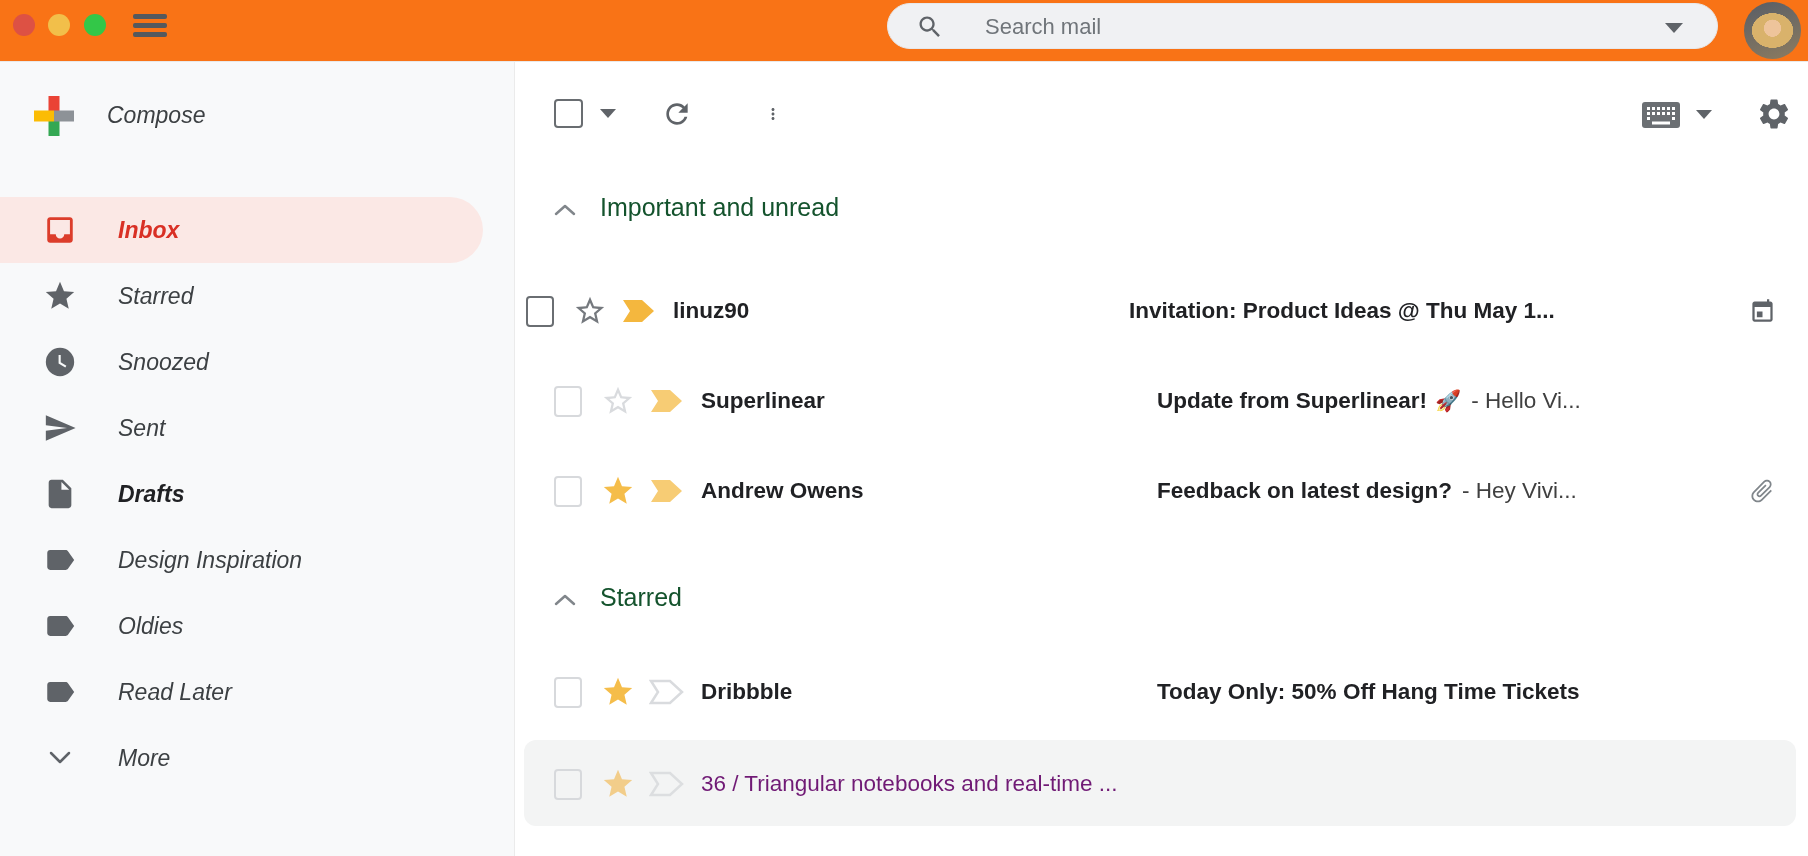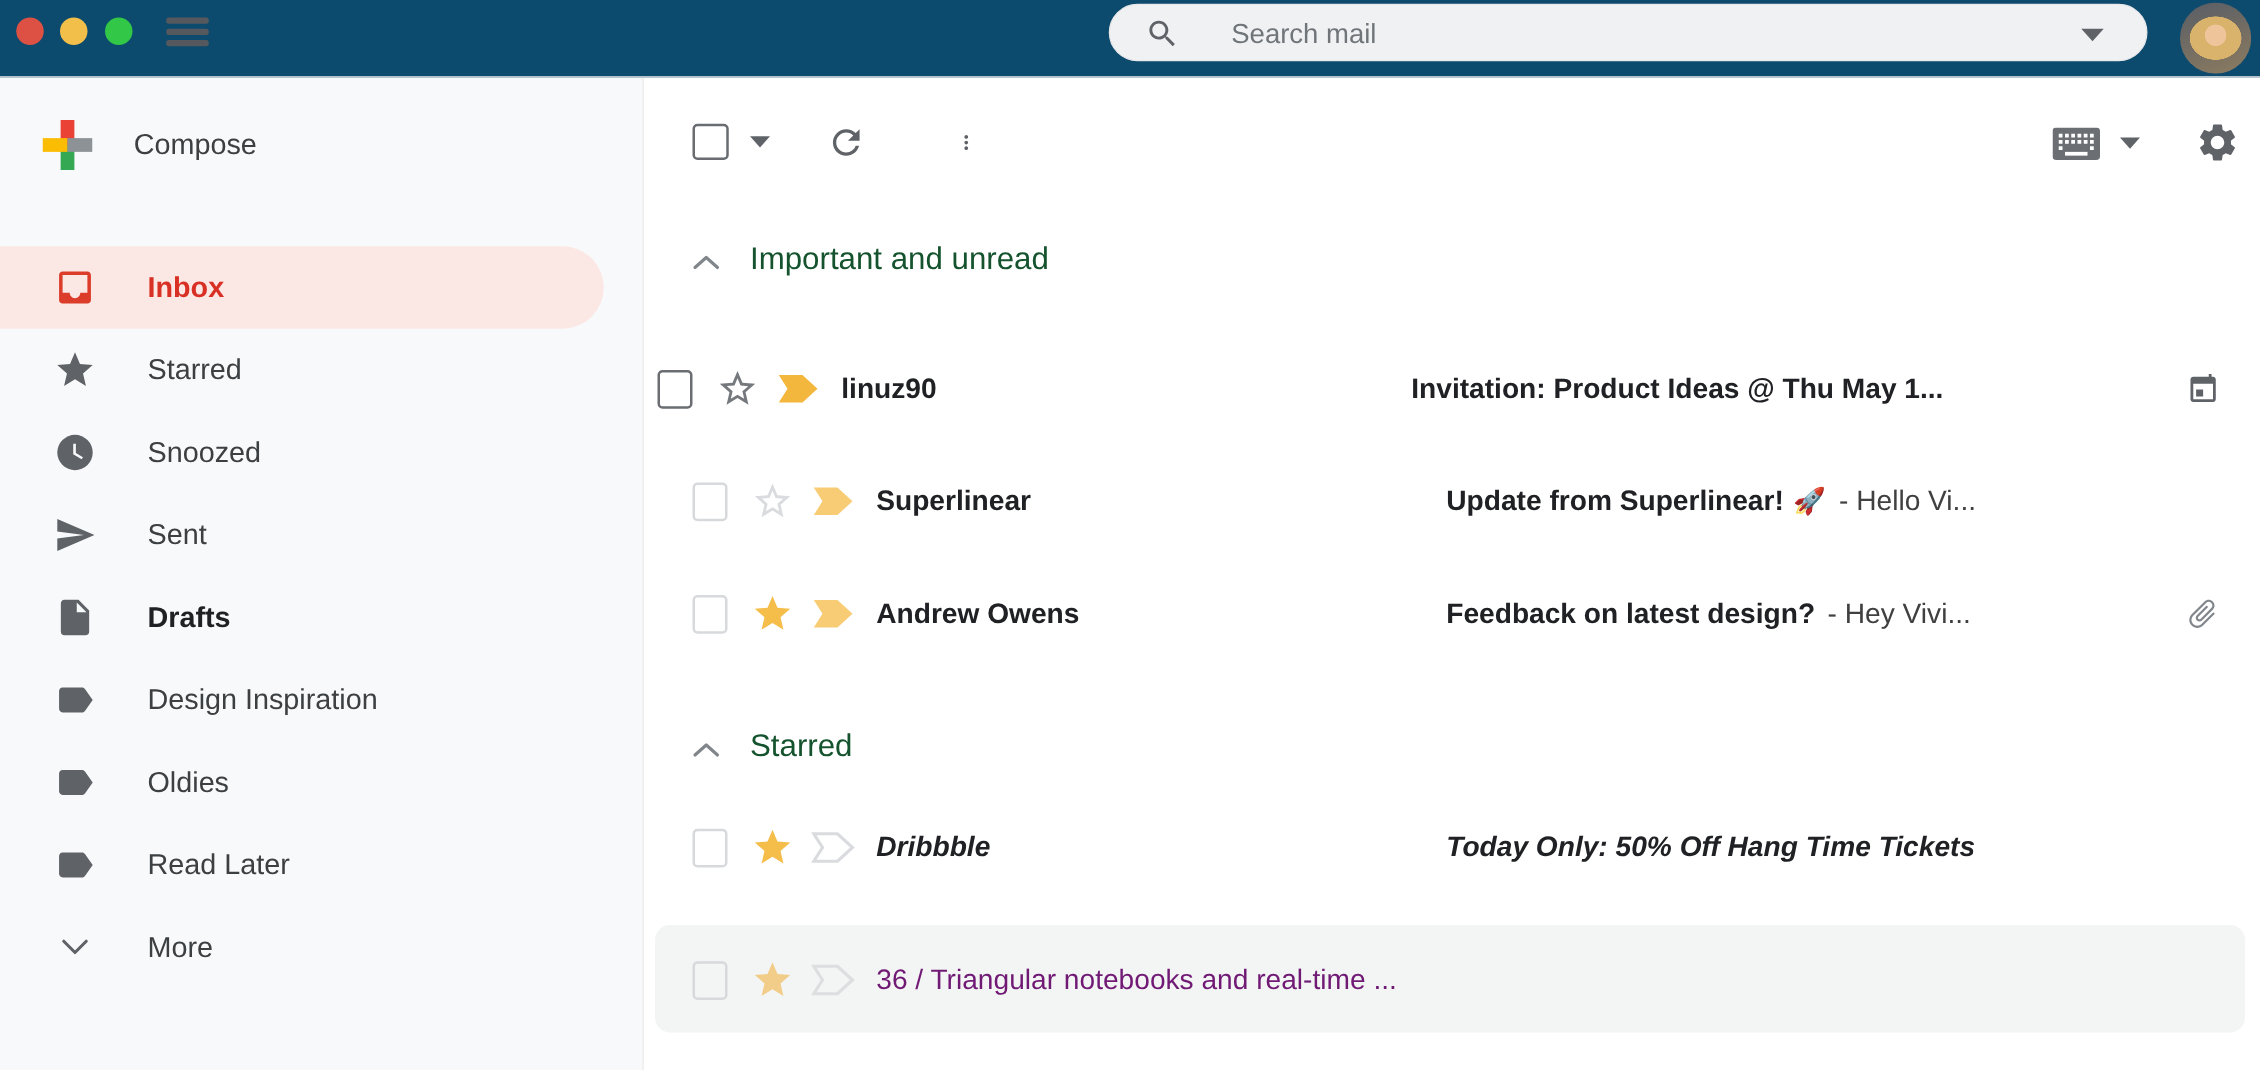--- a/index.html
+++ b/index.html
@@ -1,20 +1,20 @@
 <!DOCTYPE html>
 <html><head>
 <meta charset="utf-8">
 <style>
   html,body{margin:0;padding:0;background:#fff;}
   .screen{position:relative;width:1808px;height:856px;overflow:hidden;
     font-family:"Liberation Sans",sans-serif;background:#fff;color:#202124;}
 
   
-  .tophead{position:absolute;left:0;top:0;width:1808px;height:61px;background:#0c4a6e;
+  .tophead{position:absolute;left:0;top:0;width:1808px;height:61px;background:#f97316;
     border-bottom:1px solid #e9e9e9;z-index:5;}
   .tlight{position:absolute;top:14px;width:22px;height:22px;border-radius:50%;}
   .tl-red{left:13px;background:#dd5144;}
   .tl-yellow{left:48px;background:#f2bf4a;}
   .tl-green{left:84px;background:#33c748;}
   .hamburger{position:absolute;left:133px;top:14px;width:34px;height:23px;cursor:pointer;}
   .hamburger i{display:block;width:34px;height:4.5px;border-radius:2px;background:#55595e;margin-bottom:4.5px;}
   .searchbar{position:absolute;left:887px;top:3px;width:831px;height:46px;border-radius:23px;
     background:#f0f1f3;border:1px solid #e7e8ea;box-sizing:border-box;}
   .searchbar .mag{position:absolute;left:28px;top:9px;}
@@ -24,21 +24,21 @@
   .searchbar .caret{position:absolute;right:34px;top:19px;width:0;height:0;
     border-left:9px solid transparent;border-right:9px solid transparent;border-top:10px solid #5f6368;}
   .avatar{position:absolute;left:1744px;top:2px;width:57px;height:57px;border-radius:50%;overflow:hidden;
     background:
       radial-gradient(circle at 50% 46%, #eec49b 0 20%, rgba(0,0,0,0) 21%),
       radial-gradient(ellipse 62% 52% at 50% 50%, #d9b26b 0 58%, rgba(0,0,0,0) 59%),
       linear-gradient(160deg,#585d66,#8d7c60);}
 
   
   .sidebar{position:absolute;left:0;top:62px;width:515px;height:794px;background:#f8f9fa;
-    border-right:1px solid #ebebeb;box-sizing:border-box;}
+    border-right:1px solid #ebebeb;box-sizing:border-box;font-style:italic;}
   .compose{position:absolute;left:0;top:28px;width:515px;height:52px;cursor:pointer;}
   .compose .plus{position:absolute;left:34px;top:6px;width:40px;height:40px;}
   .compose .lbl{position:absolute;left:107px;top:12px;font-size:23px;font-weight:500;color:#3c4043;}
   .nav{position:absolute;left:0;top:135px;width:515px;}
   .nav-item{position:relative;height:66px;cursor:pointer;}
   .nav-item .pill{position:absolute;left:0;top:0;bottom:0;right:32px;background:#fbe8e5;
     border-radius:0 33px 33px 0;}
   .nav-item .nicon{position:absolute;left:43px;top:50%;transform:translateY(-50%);width:34px;height:34px;}
   .nav-item .nicon.sm{left:48px;width:24px;height:16px;}
   .nav-item .nlbl{position:absolute;left:118px;top:50%;transform:translateY(-50%);
@@ -60,21 +60,21 @@
     border-left:8px solid transparent;border-right:8px solid transparent;border-top:9px solid #5f6368;}
   .tb-gear{position:absolute;right:16px;top:6px;width:36px;height:36px;cursor:pointer;}
 
   .section-head{position:absolute;left:0;width:100%;height:56px;}
   .section-head .chev{position:absolute;left:38px;top:21px;cursor:pointer;}
   .section-head .stitle{position:absolute;left:84px;top:11px;font-size:25px;color:#14532d;white-space:nowrap;}
   .sh1{top:120px;} .sh2{top:510px;}
 
   .email-row{position:absolute;left:0;width:100%;height:90px;display:flex;align-items:center;
     padding-left:38px;box-sizing:border-box;cursor:pointer;}
-  .r1{top:204px;padding-left:10px;} .r2{top:294px;} .r3{top:384px;} .r4{top:572px;height:88px;font-style:italic;} .r5{top:678px;height:88px;}
+  .r1{top:204px;padding-left:10px;} .r2{top:294px;} .r3{top:384px;} .r4{top:586px;height:88px;} .r5{top:678px;height:88px;}
   .email-row > *{position:relative;z-index:1;}
   .r5::before{content:"";position:absolute;left:8px;right:12px;top:0;bottom:2px;background:#f3f4f4;
     border-radius:12px;z-index:0;}
   .cb{width:28px;height:31px;border:2.5px solid #d7d9dc;border-radius:4px;box-sizing:border-box;
     margin-right:19px;flex:none;}
   .cb.dark{border-color:#6a6e72;}
   .star{width:34px;height:34px;margin-right:14px;flex:none;}
   .marker{width:36px;height:26px;margin-right:16px;flex:none;}
   .sender{width:456px;flex:none;font-size:22.5px;white-space:nowrap;overflow:hidden;}
   .sender.bold{font-weight:700;color:#202124;}

